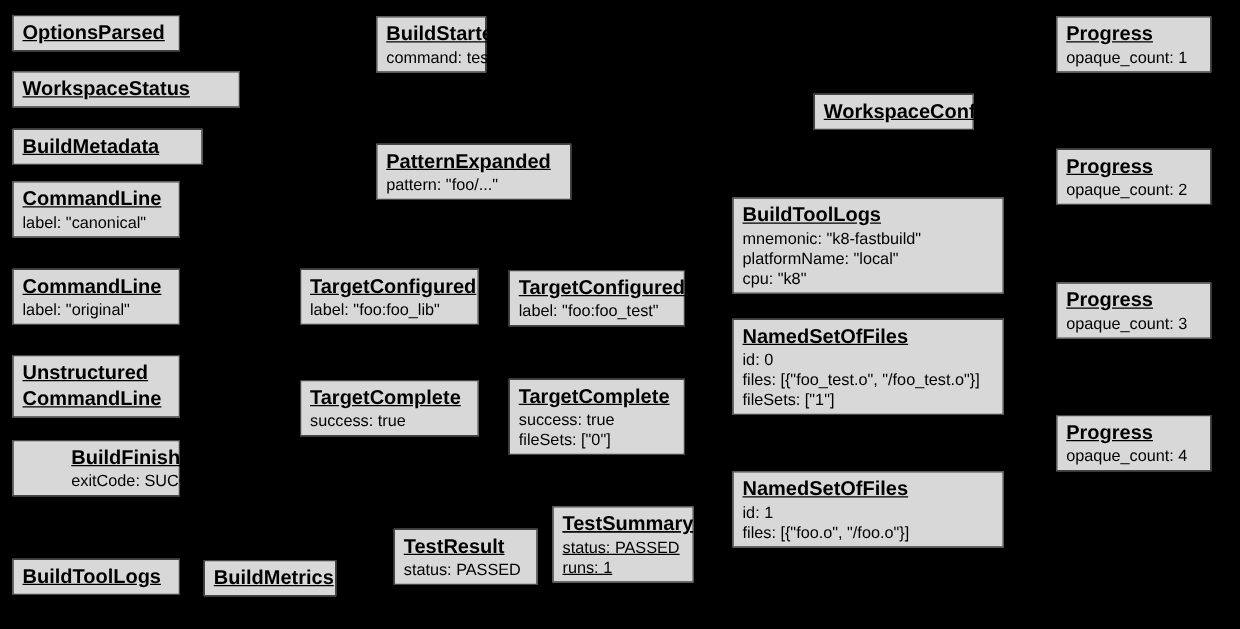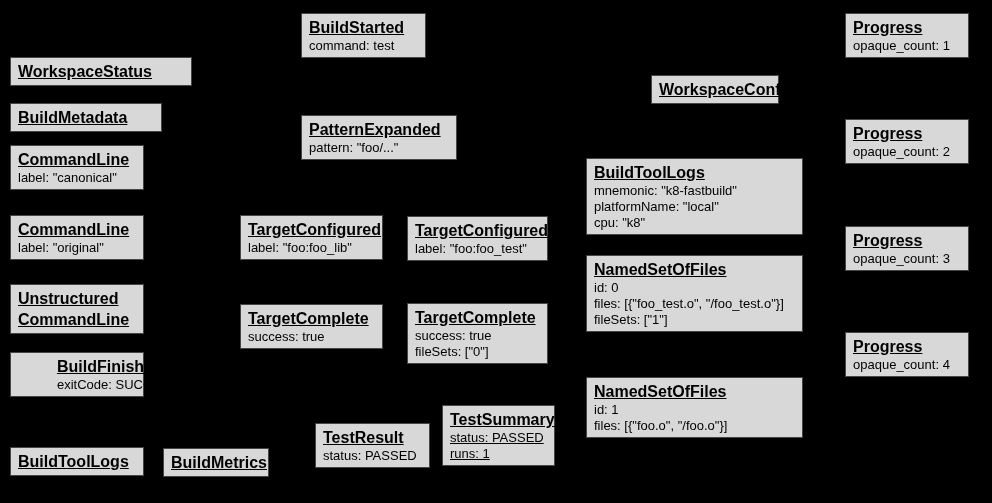--- a/index.html
+++ b/index.html
@@ -33,20 +33,23 @@
   .box-line {
     font-size: 13px;
     line-height: 16px;
     white-space: nowrap;
   }
 </style>
 </head>
 <body style="--bg: #000000; --box-fill: #d8d8d8; --box-border: #454545; --text: #000000;">
 
 <div id="diagram">
+    <div class="box" style="left: 10px; top: 12px; width: 134px;">
+      <div class="box-title">OptionsParsed</div>
+    </div>
     <div class="box" style="left: 10px; top: 57px; width: 182px;">
       <div class="box-title">WorkspaceStatus</div>
     </div>
     <div class="box" style="left: 10px; top: 103px; width: 152px;">
       <div class="box-title">BuildMetadata</div>
     </div>
     <div class="box" style="left: 10px; top: 145px; width: 134px;">
       <div class="box-title">CommandLine</div>
       <div class="box-line">label: "canonical"</div>
     </div>
@@ -61,21 +64,21 @@
     <div class="box" style="left: 10px; top: 352px; width: 134px; padding-left: 46px;">
       <div class="box-title">BuildFinished</div>
       <div class="box-line">exitCode: SUCCESS</div>
     </div>
     <div class="box" style="left: 10px; top: 447px; width: 134px;">
       <div class="box-title">BuildToolLogs</div>
     </div>
     <div class="box" style="left: 163px; top: 448px; width: 106px;">
       <div class="box-title">BuildMetrics</div>
     </div>
-    <div class="box" style="left: 301px; top: 13px; width: 125px;">
+    <div class="box" style="left: 301px; top: 13px; width: 88px;">
       <div class="box-title">BuildStarted</div>
       <div class="box-line">command: test</div>
     </div>
     <div class="box" style="left: 301px; top: 115px; width: 156px;">
       <div class="box-title">PatternExpanded</div>
       <div class="box-line">pattern: "foo/..."</div>
     </div>
     <div class="box" style="left: 240px; top: 215px; width: 143px;">
       <div class="box-title">TargetConfigured</div>
       <div class="box-line">label: "foo:foo_lib"</div>

